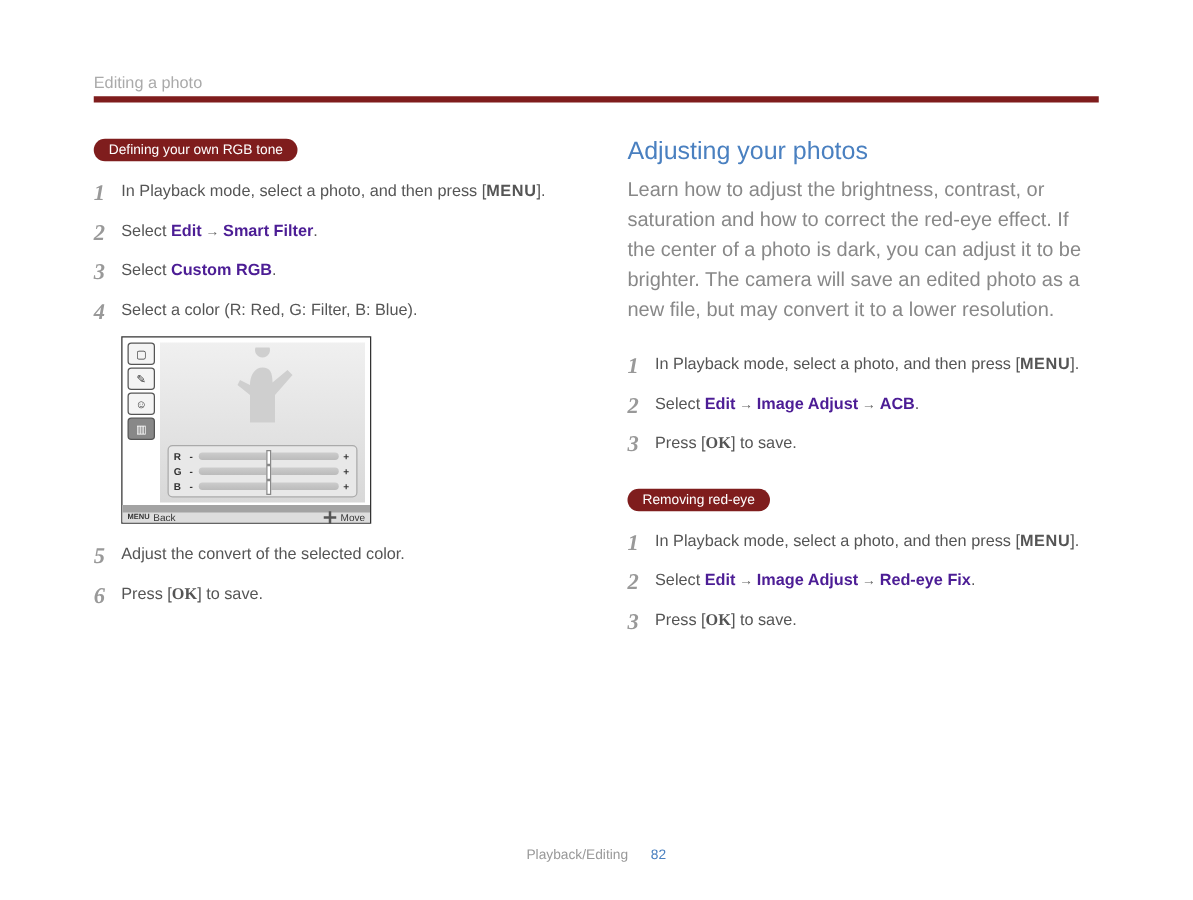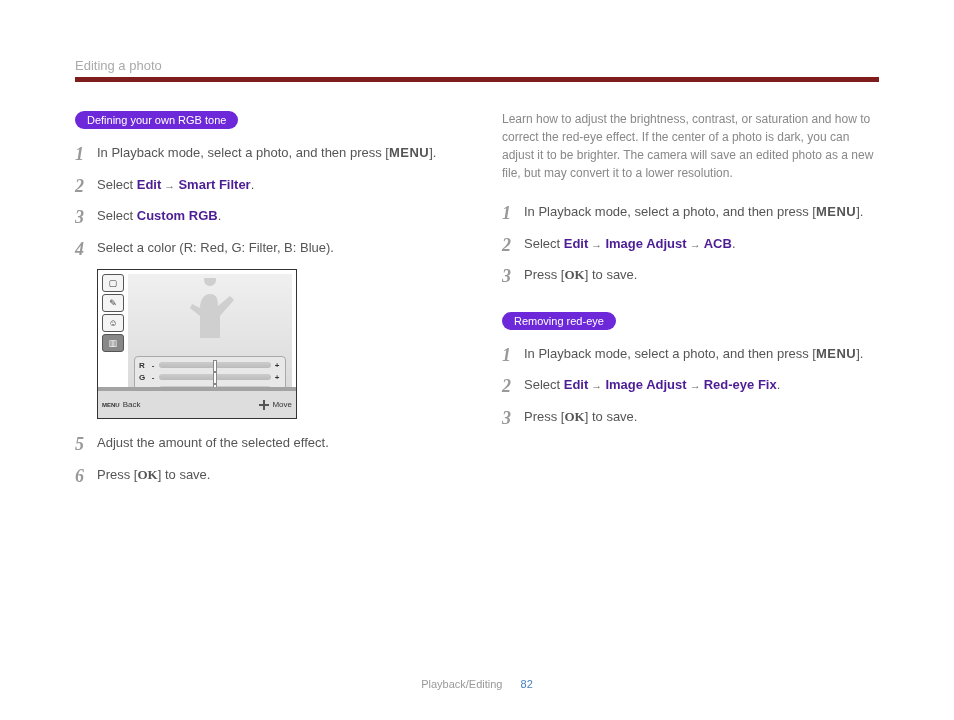--- a/index.html
+++ b/index.html
@@ -20,35 +20,35 @@
     margin-bottom: 28px;
     font-weight: 400;
   }
   .columns {
     display: flex;
     gap: 50px;
   }
   .col { flex: 1; }
   .pill {
     display: inline-block;
-    background: #6d28d9;
+    background: #7f1d1d;
     color: #fff;
     font-size: 11px;
     padding: 3px 12px;
     border-radius: 10px;
     margin-bottom: 14px;
   }
   .h2-title {
     color: #4a80c0;
     font-size: 20px;
     font-weight: 400;
     margin-bottom: 8px;
   }
   .intro {
-    font-size: 12px;
+    font-size: 16px;
     color: #888;
     line-height: 1.5;
     margin-bottom: 20px;
   }
   ol.steps { list-style: none; counter-reset: step; }
   ol.steps > li {
     counter-increment: step;
     position: relative;
     padding-left: 22px;
     font-size: 13px;
@@ -163,23 +163,23 @@
     top: -2px;
     width: 2px;
     height: 10px;
     background: #fff;
     border: 1px solid #888;
     transform: translateX(-50%);
   }
   .screen-footer {
     position: absolute;
     left: 0; right: 0; bottom: 0;
-    height: 31px;
+    height: 14px;
     background: #ddd;
-    border-top: 4px solid #a3a3a3;
+    border-top: 6px solid #a3a3a3;
     display: flex;
     align-items: center;
     font-size: 8px;
     color: #333;
     padding: 0 4px;
   }
   .screen-footer .sf-left { display: flex; align-items: center; gap: 3px; }
   .screen-footer .sf-right { margin-left: auto; display: flex; align-items: center; gap: 3px; }
   .tiny-menu { font-size: 6px; font-weight: bold; }
   .nav-cross {
@@ -261,28 +261,29 @@
           <span>Back</span>
         </div>
         <div class="sf-right">
           <div class="nav-cross"></div>
           <span>Move</span>
         </div>
       </div>
     </div>
 
     <ol class="steps" start="5" style="counter-reset: step 4;">
-      <li>Adjust the amount of the selected effect.</li>
+      <li>Adjust the convert of the selected color.</li>
       <li>
         <span>Press [</span><span class="ok-label">OK</span><span>] to save.</span>
       </li>
     </ol>
   </div>
 
   <div class="col">
+    <div class="h2-title">Adjusting your photos</div>
     <div class="intro">Learn how to adjust the brightness, contrast, or saturation and how to correct the red-eye effect. If the center of a photo is dark, you can adjust it to be brighter. The camera will save an edited photo as a new file, but may convert it to a lower resolution.</div>
 
     <div class="section-block">
       <ol class="steps">
         <li>
           <span>In Playback mode, select a photo, and then press [</span><span class="menu-label">MENU</span><span>].</span>
         </li>
         <li>
           <span>Select </span><span class="b">Edit</span><span class="arrow"> → </span><span class="b">Image Adjust</span><span class="arrow"> → </span><span class="b">ACB</span><span>.</span>
         </li>

